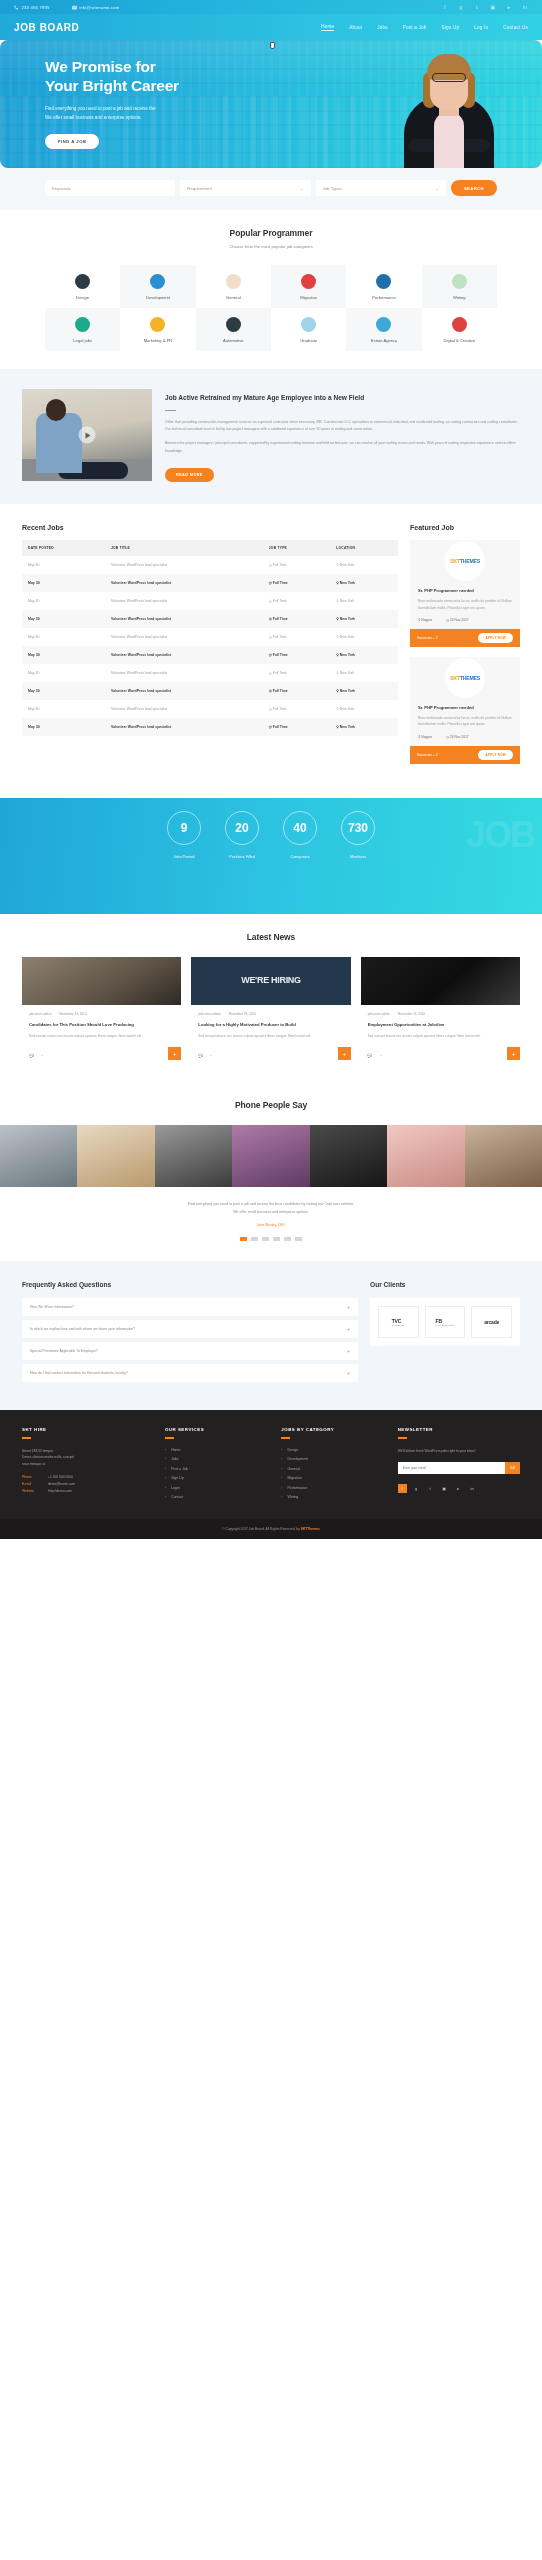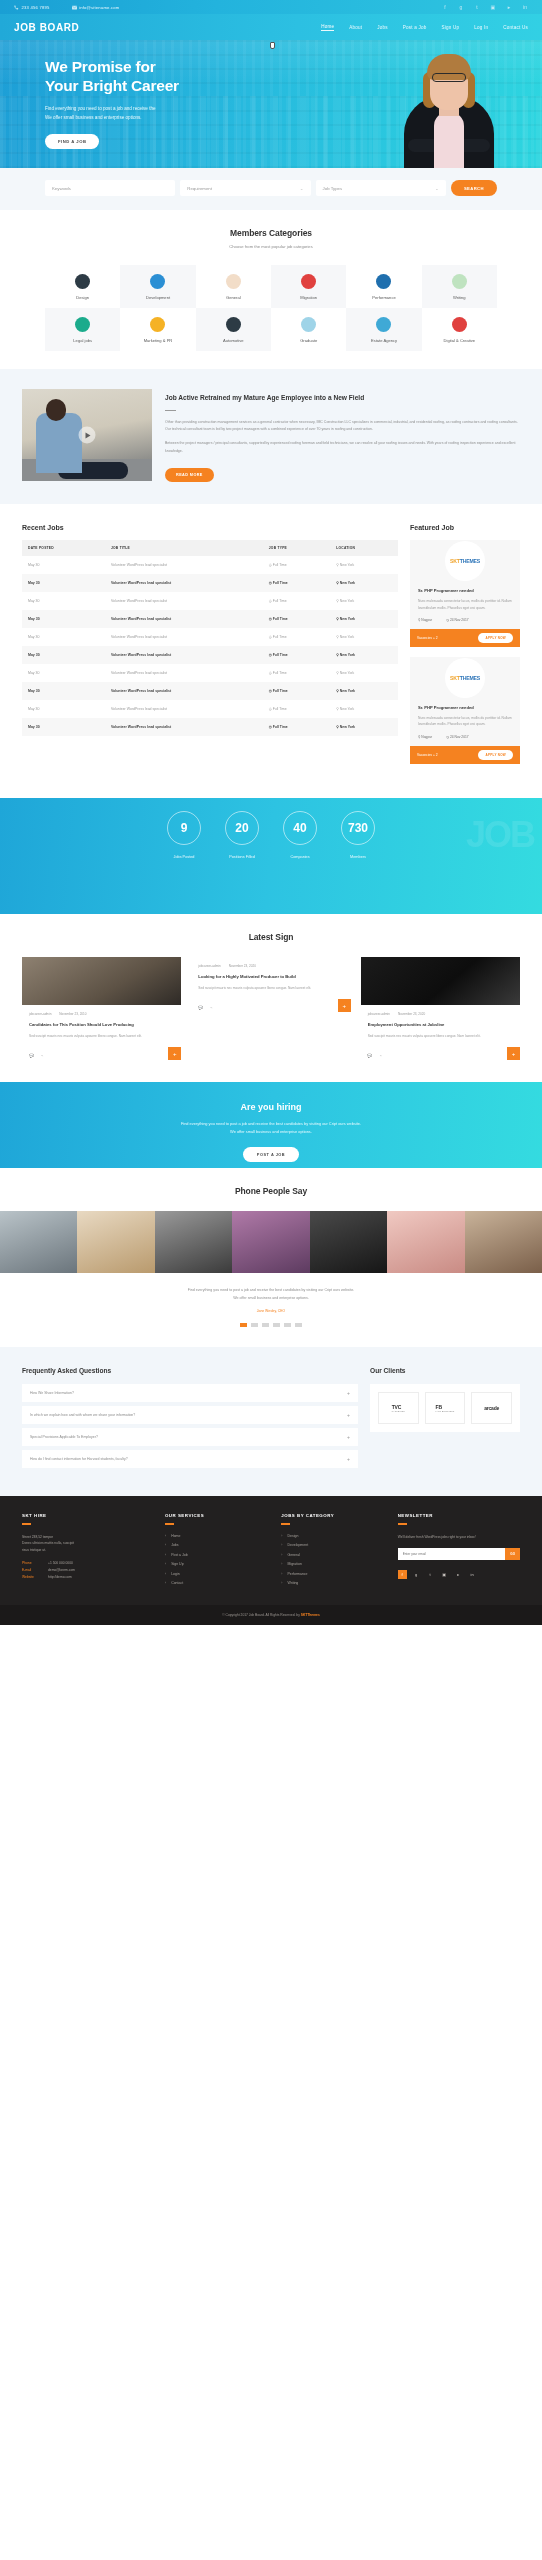--- a/index.html
+++ b/index.html
@@ -38,20 +38,21 @@
   .cursor {
     position:absolute; left:270px; top:42px; width:5px;height:7px;
     background:#fff; border:.5px solid #555; border-radius:1px 1px 2px 2px; z-index:50;
   }
 
   
   .hero {
     height: 128px; position: relative;
     background: linear-gradient(100deg,#1d9ed6 0%,#27b9de 45%,#2ed6e0 100%);
     overflow: hidden;
+    border-radius: 8px;
   }
   .hero .city {
     position:absolute; inset:0;
     background:
       repeating-linear-gradient(90deg, rgba(255,255,255,.055) 0 3px, transparent 3px 9px),
       repeating-linear-gradient(0deg, rgba(0,0,0,.04) 0 2px, transparent 2px 14px);
     opacity:.85;
   }
   .hero .sky { position:absolute; left:0; right:0; top:0; height:46px;
     background: linear-gradient(180deg, rgba(255,255,255,.10), rgba(255,255,255,0)); }
@@ -340,21 +341,21 @@
       </div>
       <div class="sfield sel">
         <span>Job Types</span>
         <span class="chev">⌄</span>
       </div>
       <button class="btn-search">SEARCH</button>
     </div>
   </div>
 
   <div class="sec">
-    <div class="sec-t">Members Categories</div>
+    <div class="sec-t">Popular Programmer</div>
     <div class="sec-s">Choose from the most popular job categories</div>
     <div class="cats" id="cats">
         <div class="cat">
           <div class="ci" style="background:#2d3b45"></div>
           <div class="lbl">Design</div>
         </div>
         <div class="cat">
           <div class="ci" style="background:#2b8fd4"></div>
           <div class="lbl">Development</div>
         </div>
@@ -557,39 +558,42 @@
           <span>Companies</span>
         </div>
         <div class="cwrap">
           <div class="circ2">730</div>
           <span>Members</span>
         </div>
       </div>
   </div>
 
   <div class="news">
-    <div class="sec-t">Latest Sign</div>
+    <div class="sec-t">Latest News</div>
     <div class="ncards" id="newscards">
         <div class="ncard">
           <div class="nimg a"></div>
           <div class="nbody">
             <div class="nmeta">
               <span>jobcareer-admin</span>
               <span>November 23, 2010</span>
             </div>
             <h4>Candidates for This Position Should Love Producing</h4>
             <p>Sed suscipit mauris nec mauris vulputa apouere libero congue. Nam laoreet elit.</p>
             <div class="nfoot">
               <span class="i">💬</span>
               <span class="i">⌁</span>
               <span class="nplus">+</span>
             </div>
           </div>
         </div>
         <div class="ncard">
+          <div class="nimg b">
+            <span>WE'RE HIRING</span>
+          </div>
           <div class="nbody">
             <div class="nmeta">
               <span>jobcareer-admin</span>
               <span>November 23, 2020</span>
             </div>
             <h4>Looking for a Highly Motivated Producer to Build</h4>
             <p>Sed suscipit mauris nec mauris vulputa apouere libero congue. Nam laoreet elit.</p>
             <div class="nfoot">
               <span class="i">💬</span>
               <span class="i">⌁</span>
@@ -609,28 +613,20 @@
             <div class="nfoot">
               <span class="i">💬</span>
               <span class="i">⌁</span>
               <span class="nplus">+</span>
             </div>
           </div>
         </div>
       </div>
   </div>
 
-  <div class="hiring">
-    <h2>Are you hiring</h2>
-    <p>
-      <span>Find everything you need to post a job and receive the best candidates by visiting our Cript ours website.</span><br>
-      <span>We offer small business and enterprise options.</span>
-    </p>
-    <button class="btn-post">POST A JOB</button>
-  </div>
 
   <div class="testi">
     <div class="sec-t">Phone People Say</div>
     <div class="faces">
       <div class="face f1"></div>
       <div class="face f2"></div>
       <div class="face f3"></div>
       <div class="face f4"></div>
       <div class="face f5"></div>
       <div class="face f6"></div>

